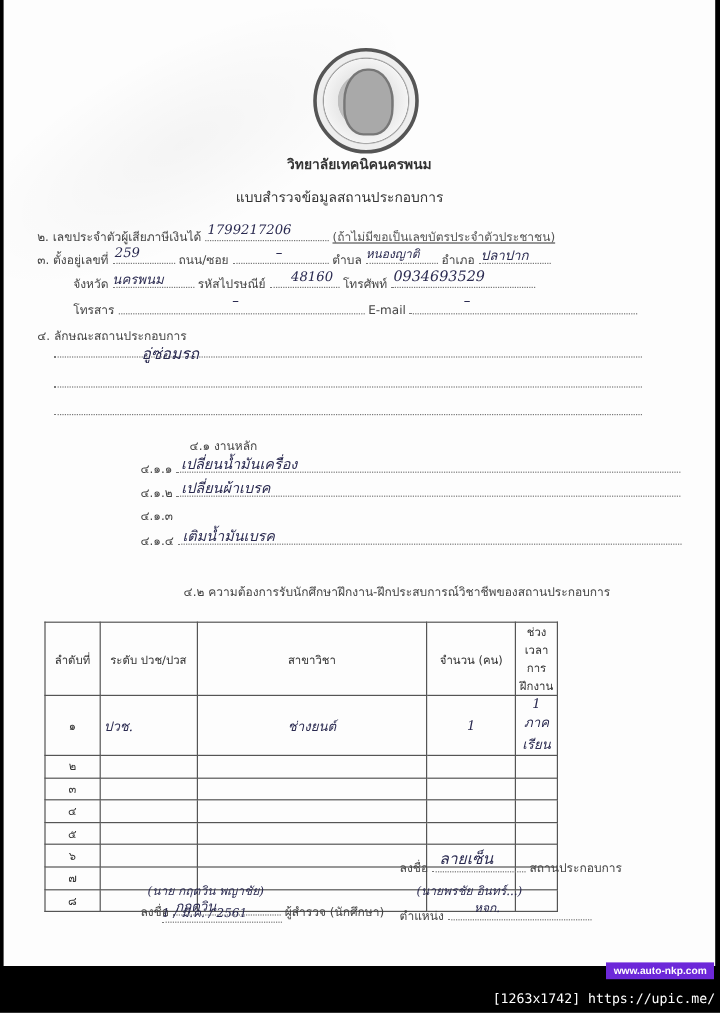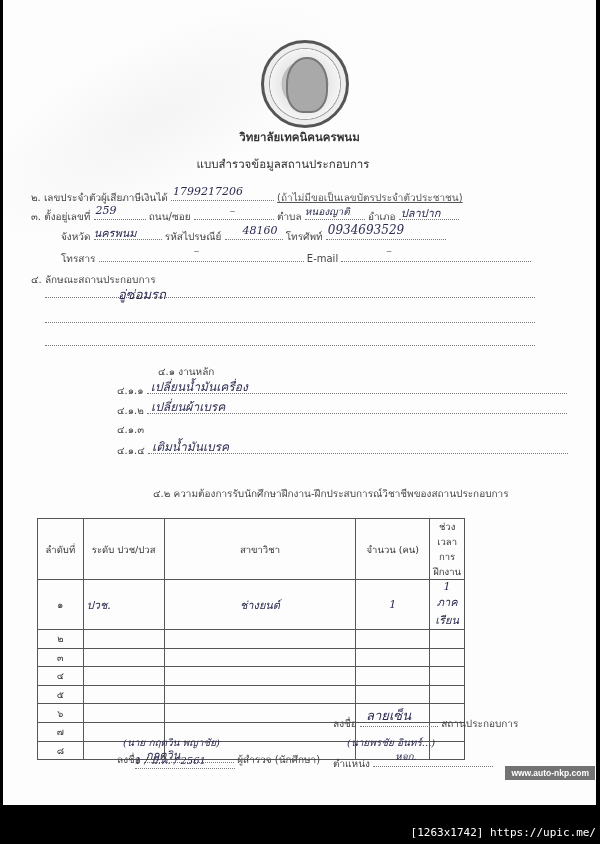--- a/index.html
+++ b/index.html
@@ -37,21 +37,21 @@
   .underline-note { text-decoration: underline; }
   table.req {
     position: absolute; left: 34px; top: 499px; width: 428px;
     border-collapse: collapse; font-size: 9.5px; color: #333; margin-top: 19px;
   }
   table.req td, table.req th {
     border: 1px solid #555; height: 17.6px; padding: 0 3px; font-weight: normal; text-align: center;
   }
   table.req th { height: 18px; }
   .watermark {
-    right: 5px; top: 766px; background: #737373; color: #fff; font-weight: bold;
+    right: 5px; top: 802px; background: #6d28d9; color: #fff; font-weight: bold;
     font-size: 8.5px; padding: 2px 6px; font-family: "Liberation Sans", sans-serif;
   }
   .upic { right: 4px; top: 826px; color: #fff; font-size: 11px; font-family: "DejaVu Sans Mono", monospace; text-align: right; }
 </style>
 </head>
 <body>
 
 <div class="page">
 
   <div class="abs seal">

